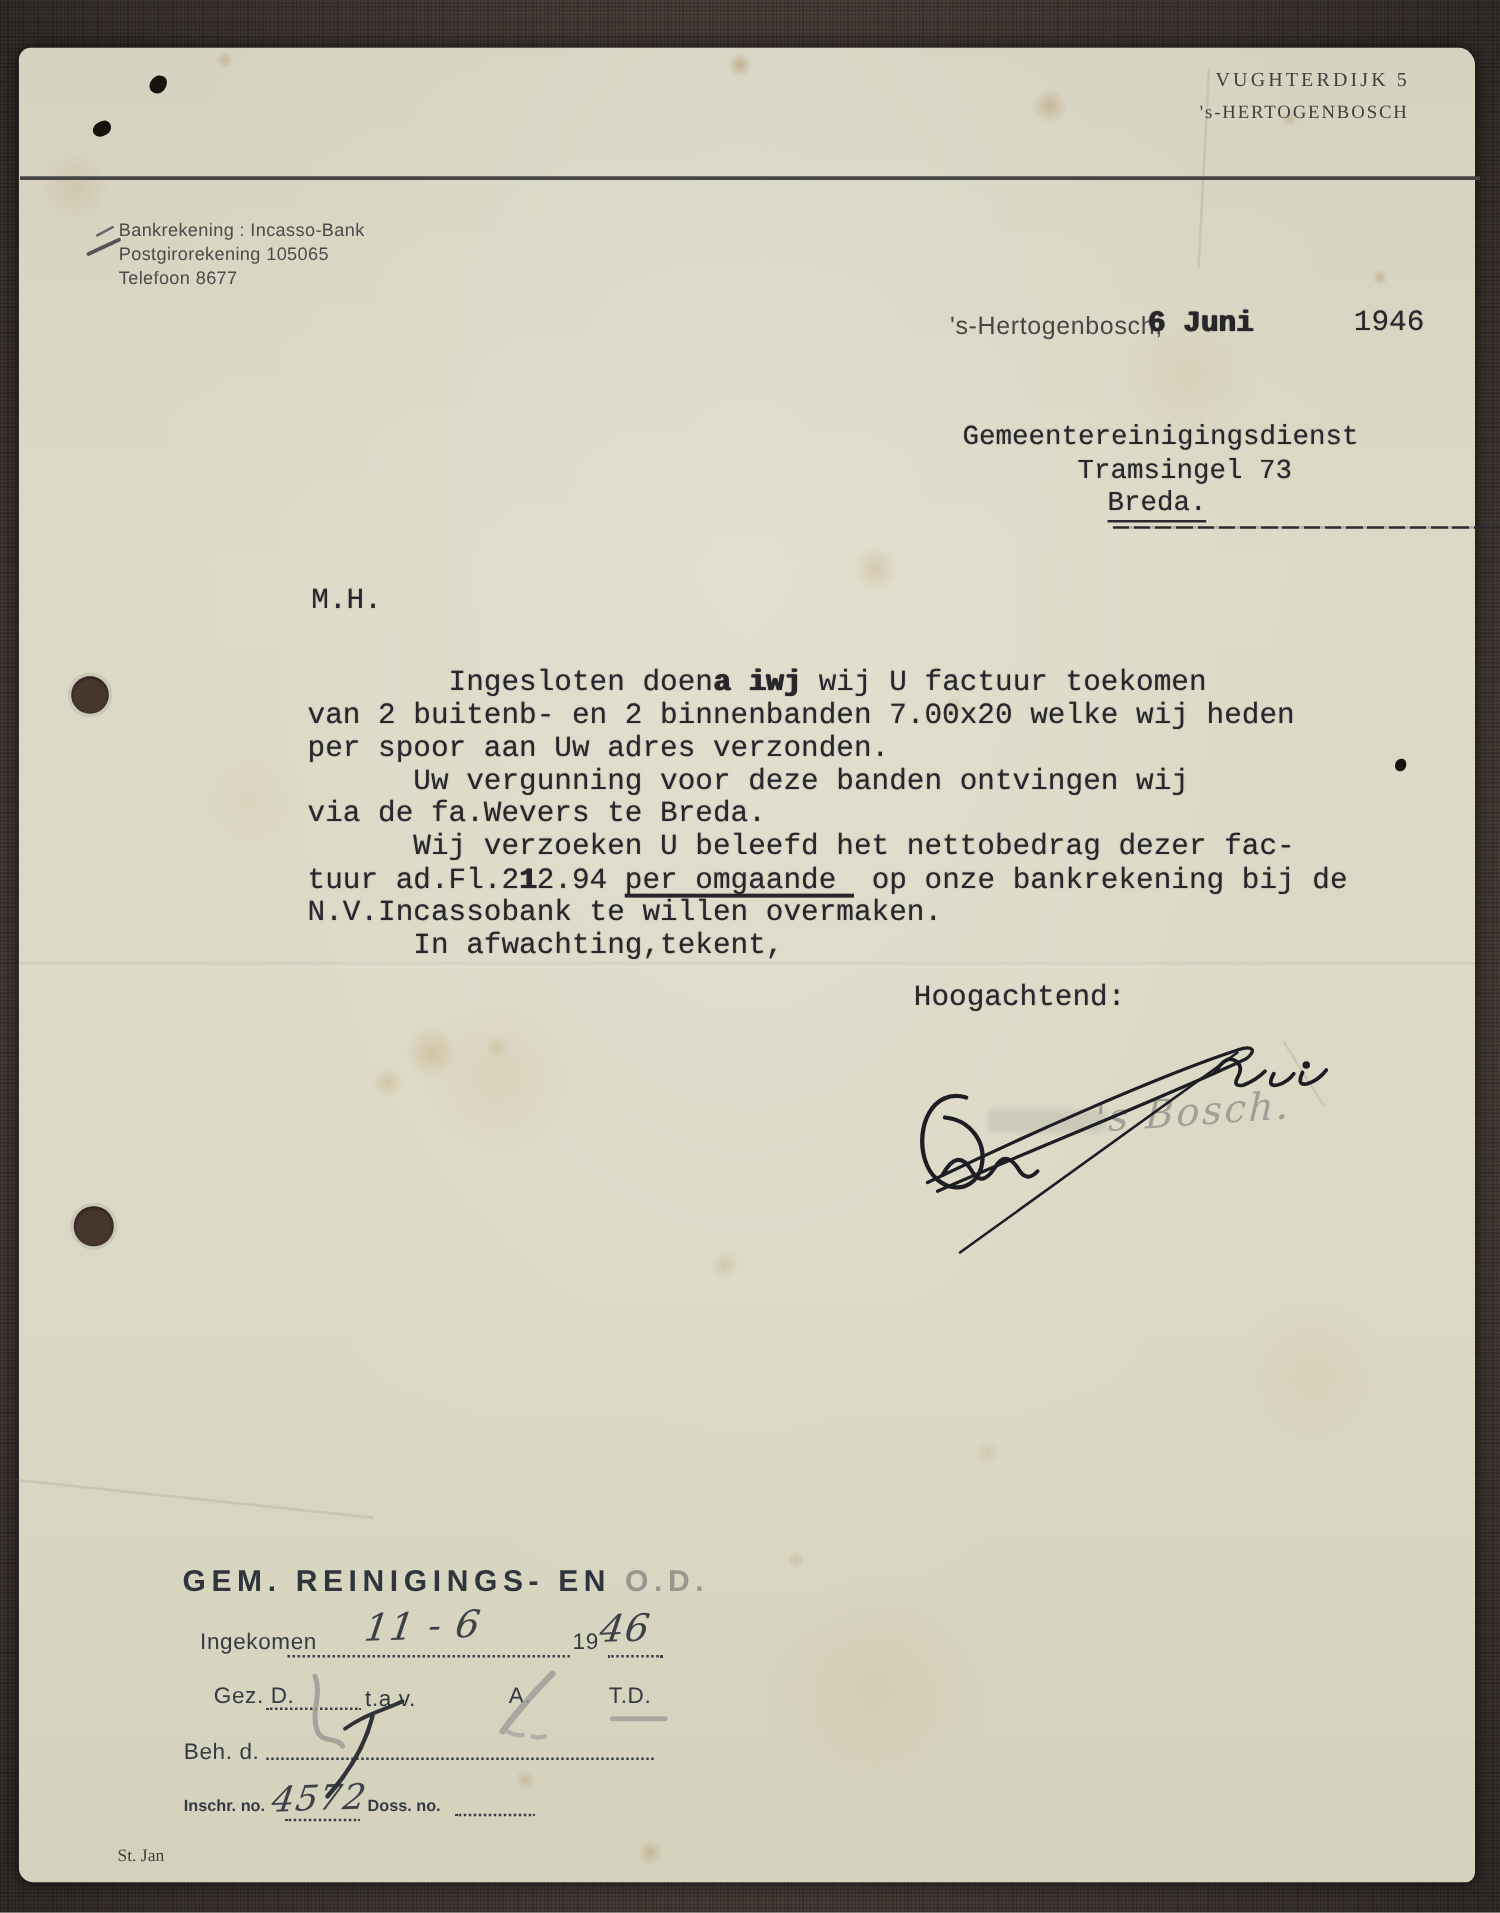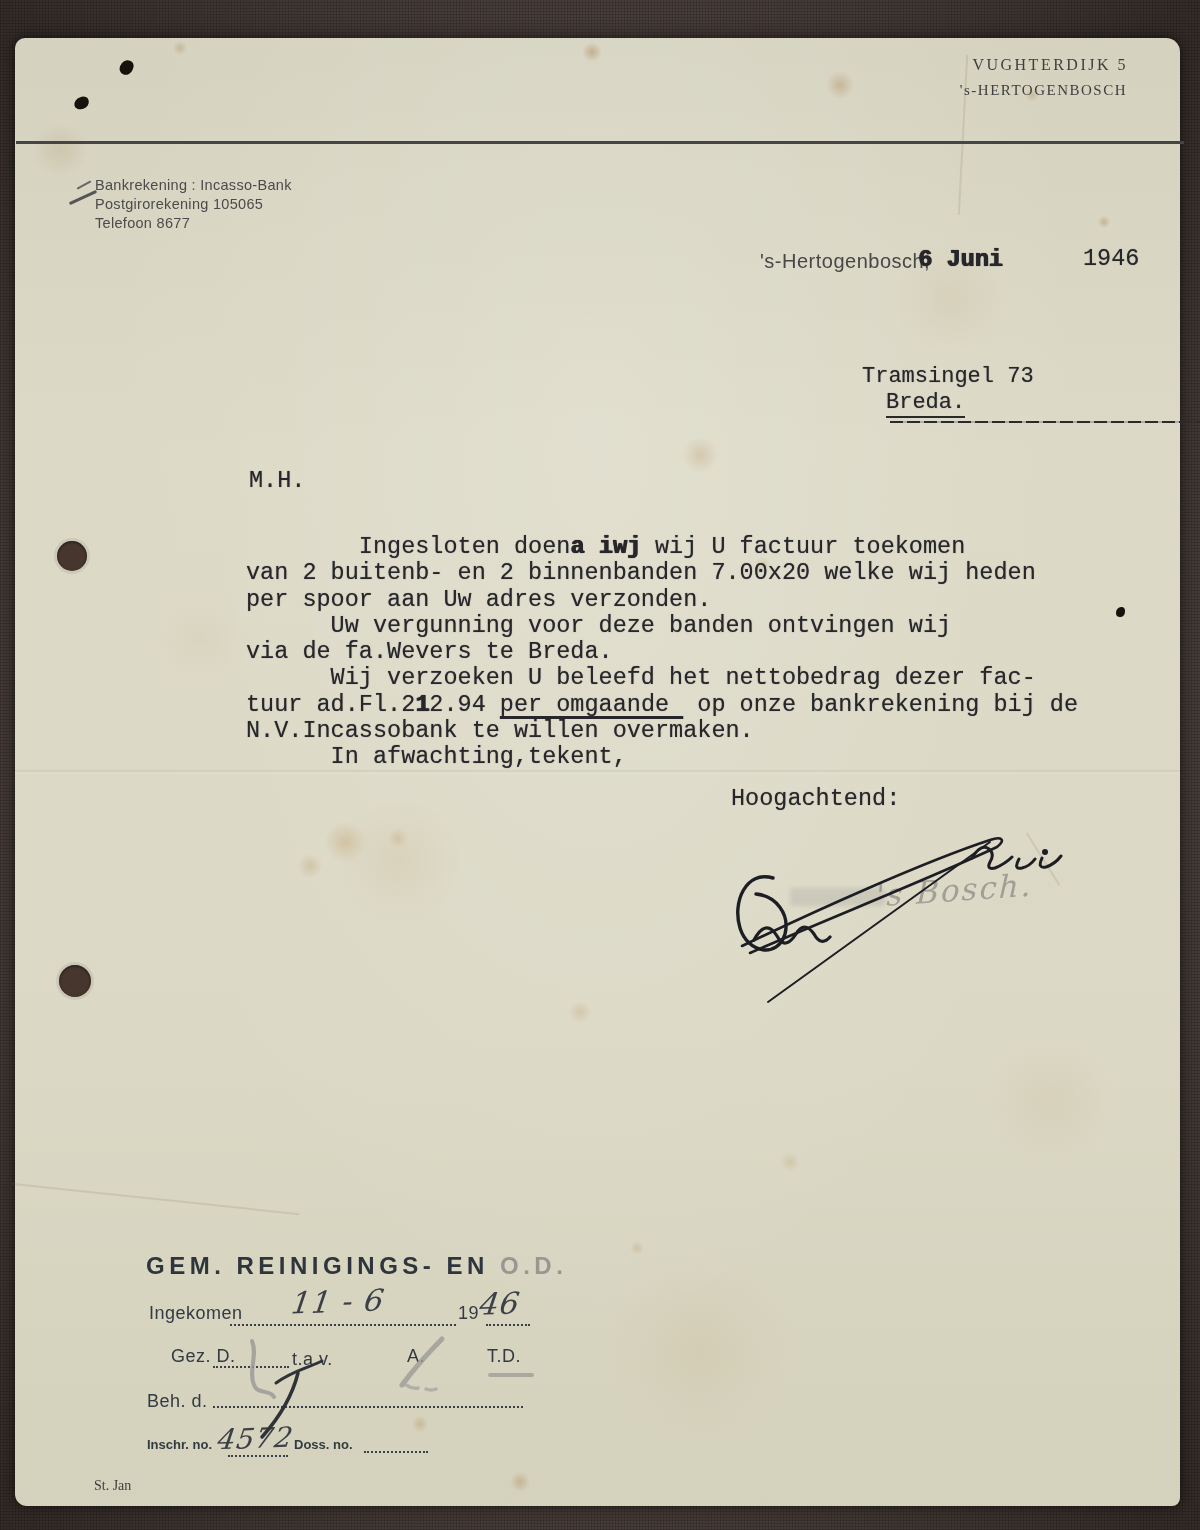--- a/index.html
+++ b/index.html
@@ -110,20 +110,21 @@
   <div class="abs sans bank" style="left:95px; top:176px;">
     <div>Bankrekening : Incasso-Bank</div>
     <div>Postgirorekening 105065</div>
     <div>Telefoon 8677</div>
   </div>
 
   <div class="abs sans place" style="left:732px; top:250px;">'s-Hertogenbosch,</div>
   <div class="abs mono tw ot" style="left:918px; top:247px;">6 Juni</div>
   <div class="abs mono tw" style="left:1083px; top:246px;">1946</div>
 
+  <div class="abs mono tw-sm" style="left:770px; top:336px;">Gemeentereinigingsdienst</div>
   <div class="abs mono tw-sm" style="left:862px; top:363px;">Tramsingel 73</div>
   <div class="abs mono tw-sm breda" style="left:886px; top:389px;"><span class="w">Breda.</span></div>
 
   <div class="abs mono tw" style="left:249px; top:468px;">M.H.</div>
   <div class="abs mono tw" style="left:246px; top:534px;"><div><span>        Ingesloten doen</span><span class="ot">a</span><span> </span><span class="ot">iwj</span><span> wij U factuur toekomen</span></div><div><span>van 2 buitenb- en 2 binnenbanden 7.00x20 welke wij heden</span></div><div><span>per spoor aan Uw adres verzonden.</span></div><div><span>      Uw vergunning voor deze banden ontvingen wij</span></div><div><span>via de fa.Wevers te Breda.</span></div><div><span>      Wij verzoeken U beleefd het nettobedrag dezer fac-</span></div><div><span>tuur ad.Fl.2</span><span class="ot">1</span><span>2.94 </span><span class="ul">per omgaande </span><span> op onze bankrekening bij de</span></div><div><span>N.V.Incassobank te willen overmaken.</span></div><div><span>      In afwachting,tekent,</span></div></div>
 
   <div class="abs mono tw" style="left:731px; top:786px;">Hoogachtend:</div>
   <div class="abs smudge" style="left:790px; top:888px; width:95px; height:18px;"></div>
   <div class="abs stamp-overlay-text" style="left:876px; top:872px;">'s Bosch.</div>
 
@@ -133,21 +134,21 @@
       <path d="M66,124 q12,-22 23,-4 q8,15 19,-2 q8,-14 18,0 q7,13 16,3" stroke-width="3.2"></path>
       <path d="M54,130 C125,96 235,46 302,24 C314,20 318,24 309,31 C243,62 132,106 62,137" stroke-width="2.6"></path>
       <path d="M302,26 L80,186" stroke-width="2"></path>
       <path d="M284,42 q9,-15 17,-9 q6,5 1,13 q-4,8 5,6 q10,-4 17,-11 m7,2 q-6,11 3,9 q8,-2 13,-9 m7,-1 q-5,11 4,9 q9,-3 15,-11" stroke-width="3"></path>
       <circle cx="357" cy="36" r="3" fill="#1d1d24" stroke="none"></circle>
     </g>
   </svg>
 
   <div class="abs stamp-title" style="left:146px; top:1252px;"><span>GEM. REINIGINGS- EN</span> <span class="faded">O.D.</span></div>
 
-  <div class="abs stamp-label" style="left:149px; top:1303px;">Ingekomen</div>
+  <div class="abs stamp-label" style="left:160px; top:1303px;">Ingekomen</div>
   <div class="abs dots" style="left:230px; top:1324px; width:226px;"></div>
   <div class="abs stamp-label" style="left:458px; top:1303px;">19</div>
   <div class="abs dots" style="left:486px; top:1324px; width:44px;"></div>
   <div class="abs hand" style="left:292px; top:1284px; font-size:30px;">11 - 6</div>
   <div class="abs hand" style="left:480px; top:1286px; font-size:30px;">46</div>
 
   <div class="abs stamp-label" style="left:147px; top:1346px;margin-left:24px;">Gez. D.</div>
   <div class="abs dots" style="left:213px; top:1366px; width:76px;"></div>
   <div class="abs stamp-label" style="left:292px; top:1349px;">t.a.v.</div>
   <div class="abs stamp-label" style="left:407px; top:1346px;">A.</div>

